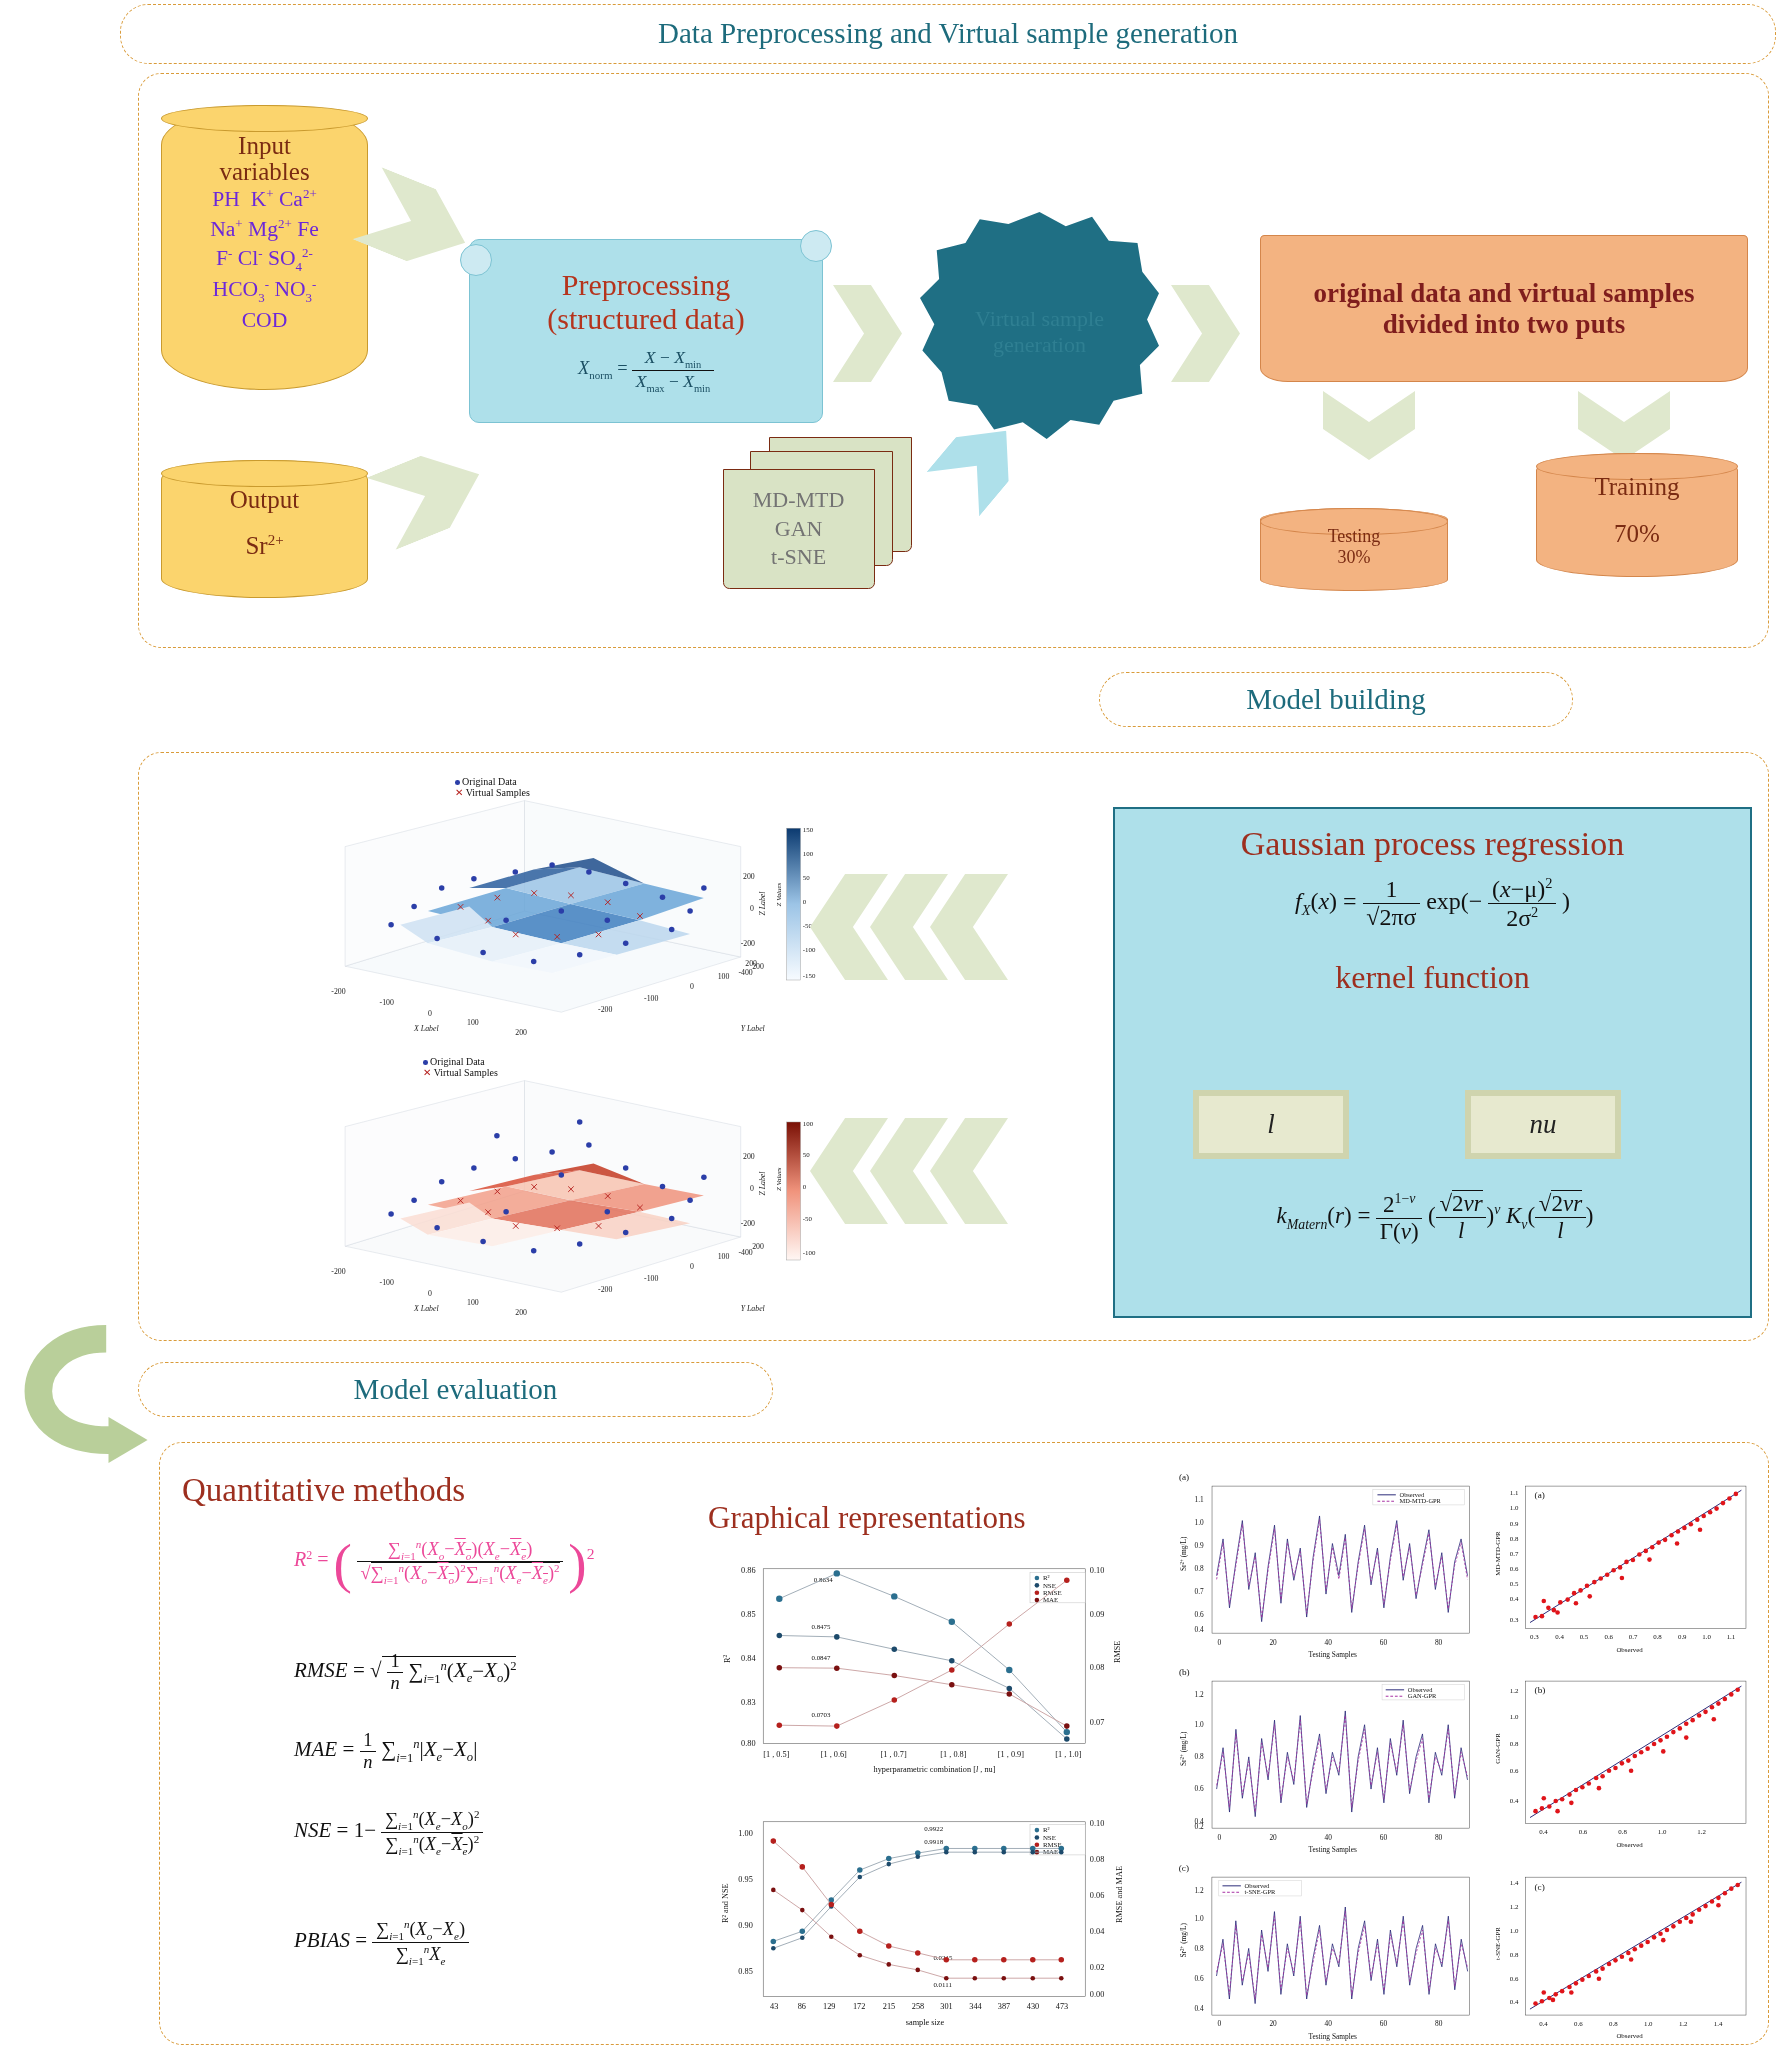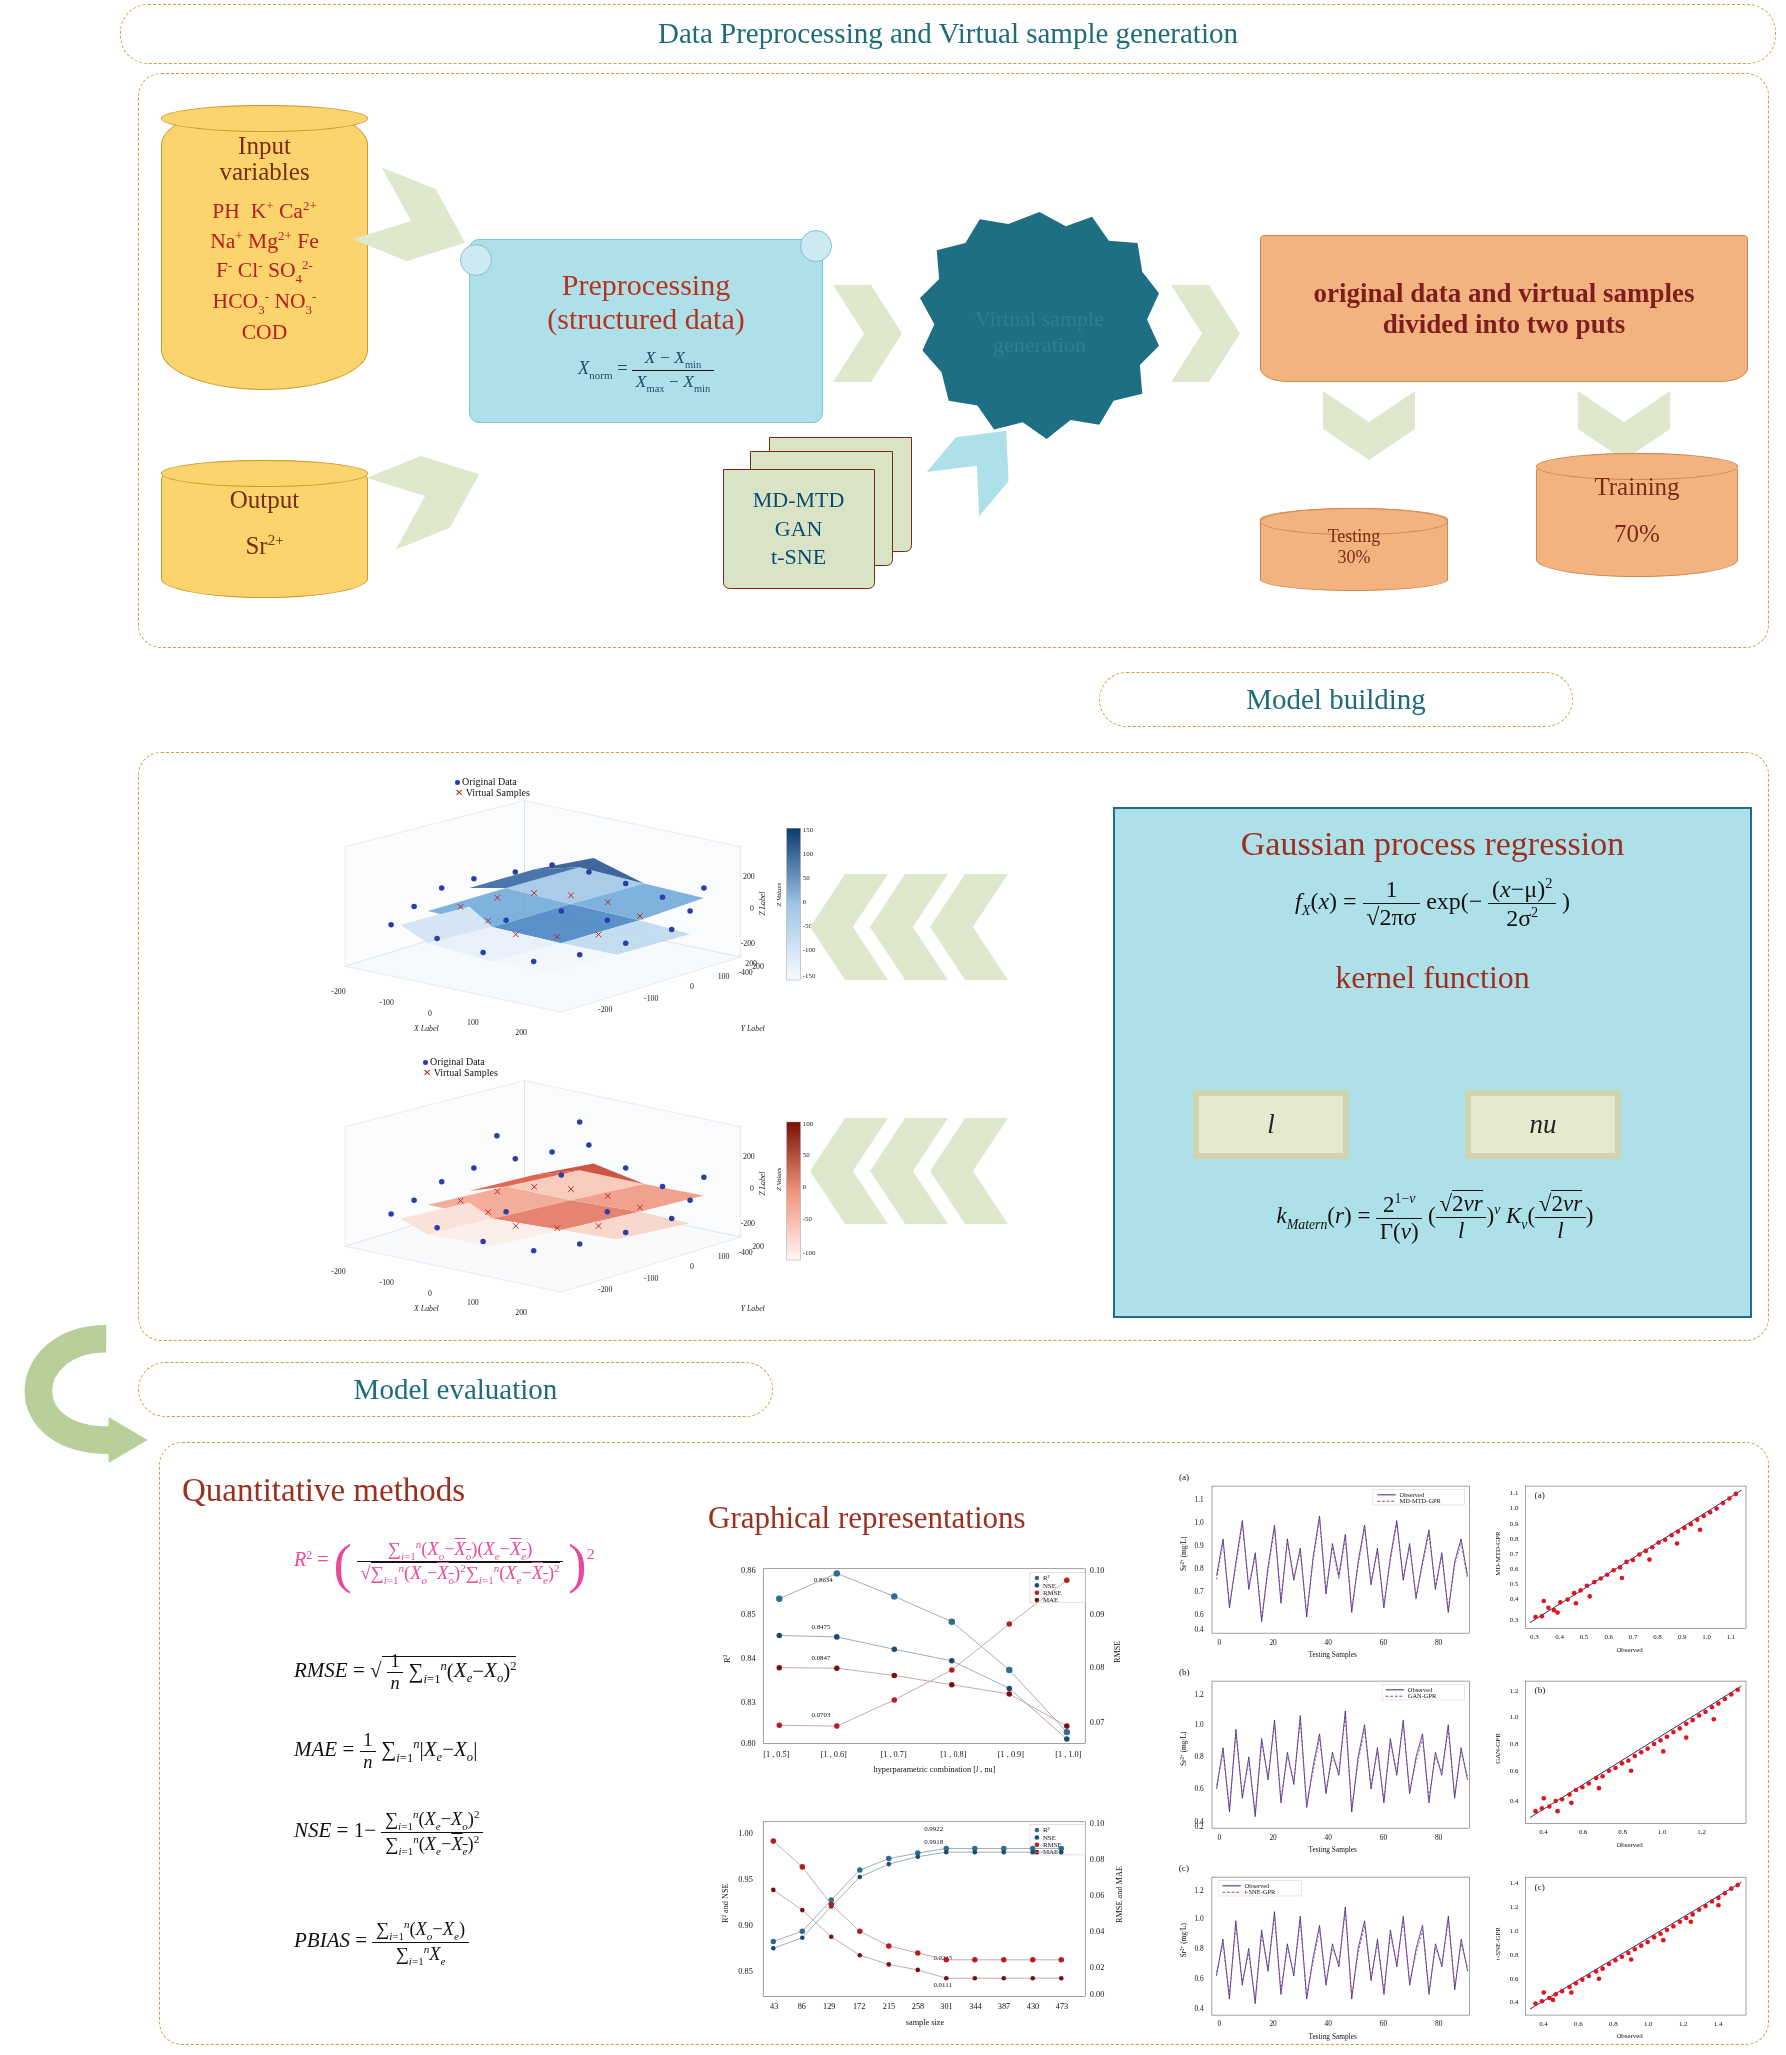--- a/index.html
+++ b/index.html
@@ -83,21 +83,21 @@
     color:#7f1d1d;
     display:flex; align-items:center; justify-content:center;
     text-align:center;
     border-radius:4.6px 4.6px 28px 28px / 4.6px 4.6px 14px 14px;
     font-weight:bold;
   }
   .docs {
     position:absolute;
     background:#d9e3c5;
     border:1.4px solid #7a2b12;
-    color:#0c4a6e;
+    color:#737373;
     display:flex; flex-direction:column; align-items:center; justify-content:center;
     border-radius:0 0 6.4px 6.4px;
   }
   .gpr-box {
     position:absolute;
     background:#aee0ea;
     border:2.3px solid #1f6f84;
   }
   .kern-btn {
     position:absolute;
@@ -124,21 +124,21 @@
   <span>Data Preprocessing and Virtual sample generation</span>
 </div>
 
 <div class="sec-box" style="left:138px; top:73px; width:1631px; height:575px;"></div>
 
 <div class="cyl" style="left:161px; top:105px; width:207px; height:285px; padding-top:18.4px; font-size:25px;">
   <div class="cyl-top"></div>
   <div class="inner" style="line-height:1.05; margin-top:8.3px;">
     Input<br>variables
   </div>
-  <div class="inner" style="margin-top:12px; font-size:21.6px; line-height:1.35; color:#b91c1c;">
+  <div class="inner" style="margin-top:0; font-size:21.6px; line-height:1.35; color:#6d28d9;">
     PH&nbsp; K<sup>+</sup> Ca<sup>2+</sup><br>
     Na<sup>+</sup> Mg<sup>2+</sup> Fe<br>
     F<sup>-</sup> Cl<sup>-</sup> SO<sub>4</sub><sup>2-</sup><br>
     HCO<sub>3</sub><sup>-</sup> NO<sub>3</sub><sup>-</sup><br>
     COD
   </div>
 </div>
 
 <div class="cyl" style="left:161px; top:460px; width:207px; height:138px; padding-top:18.4px; font-size:25px;">
   <div class="cyl-top"></div>

